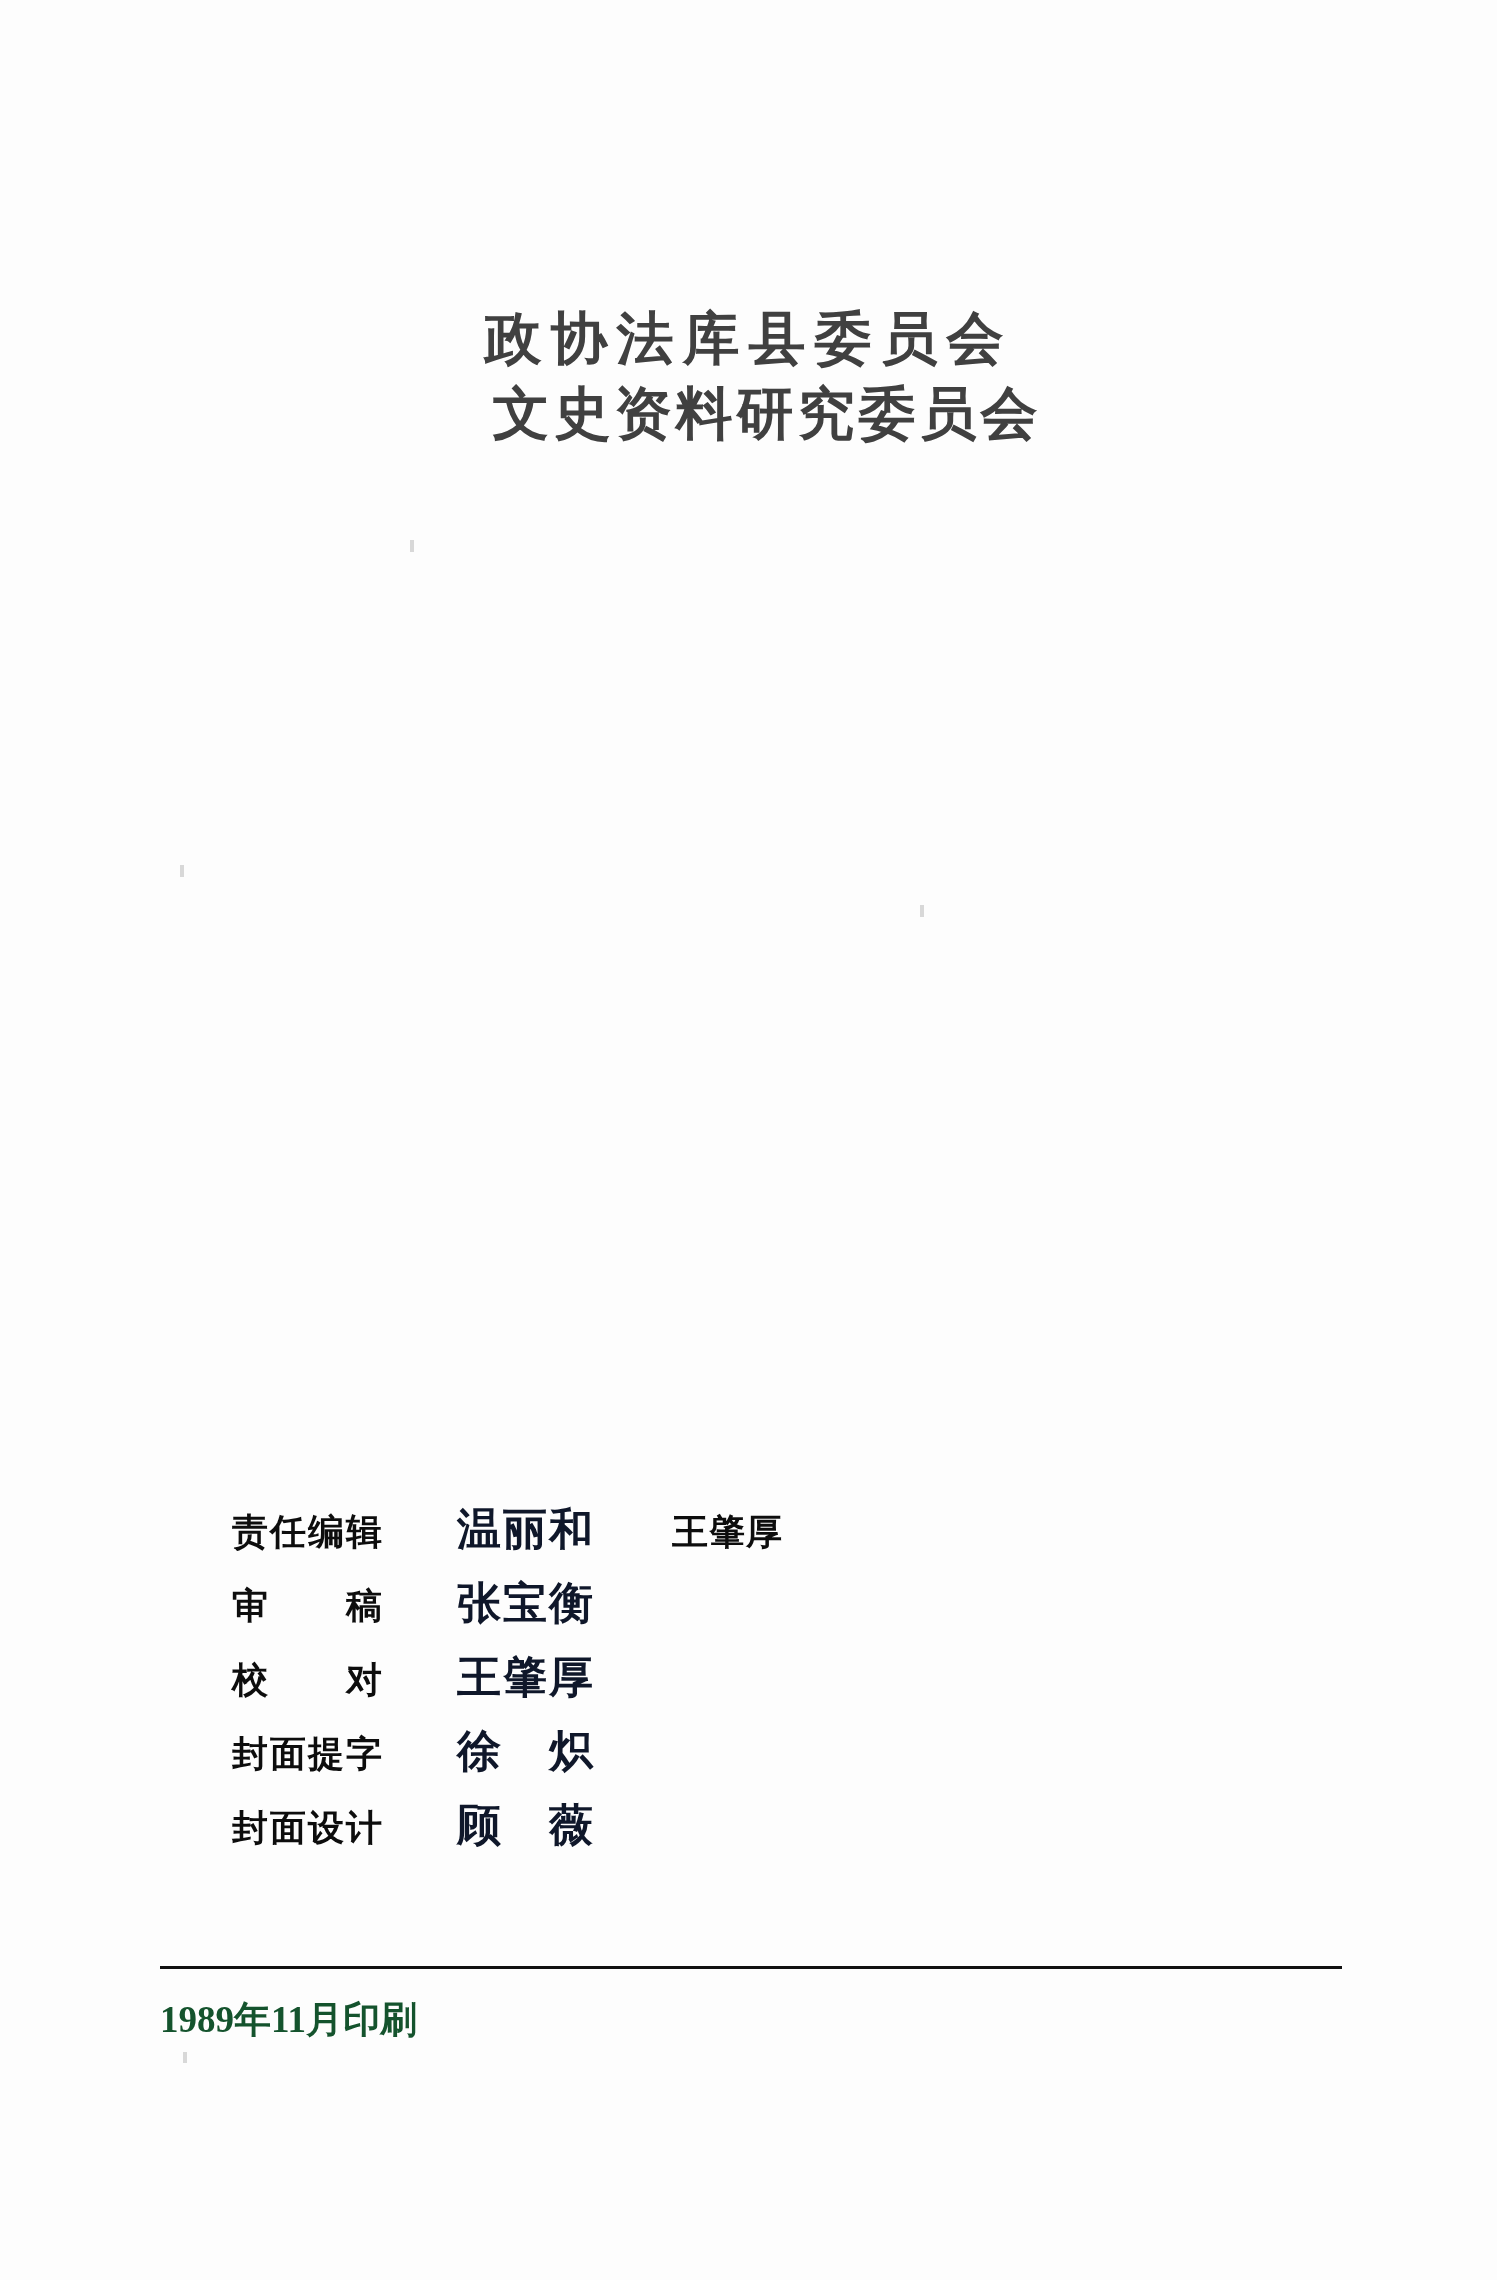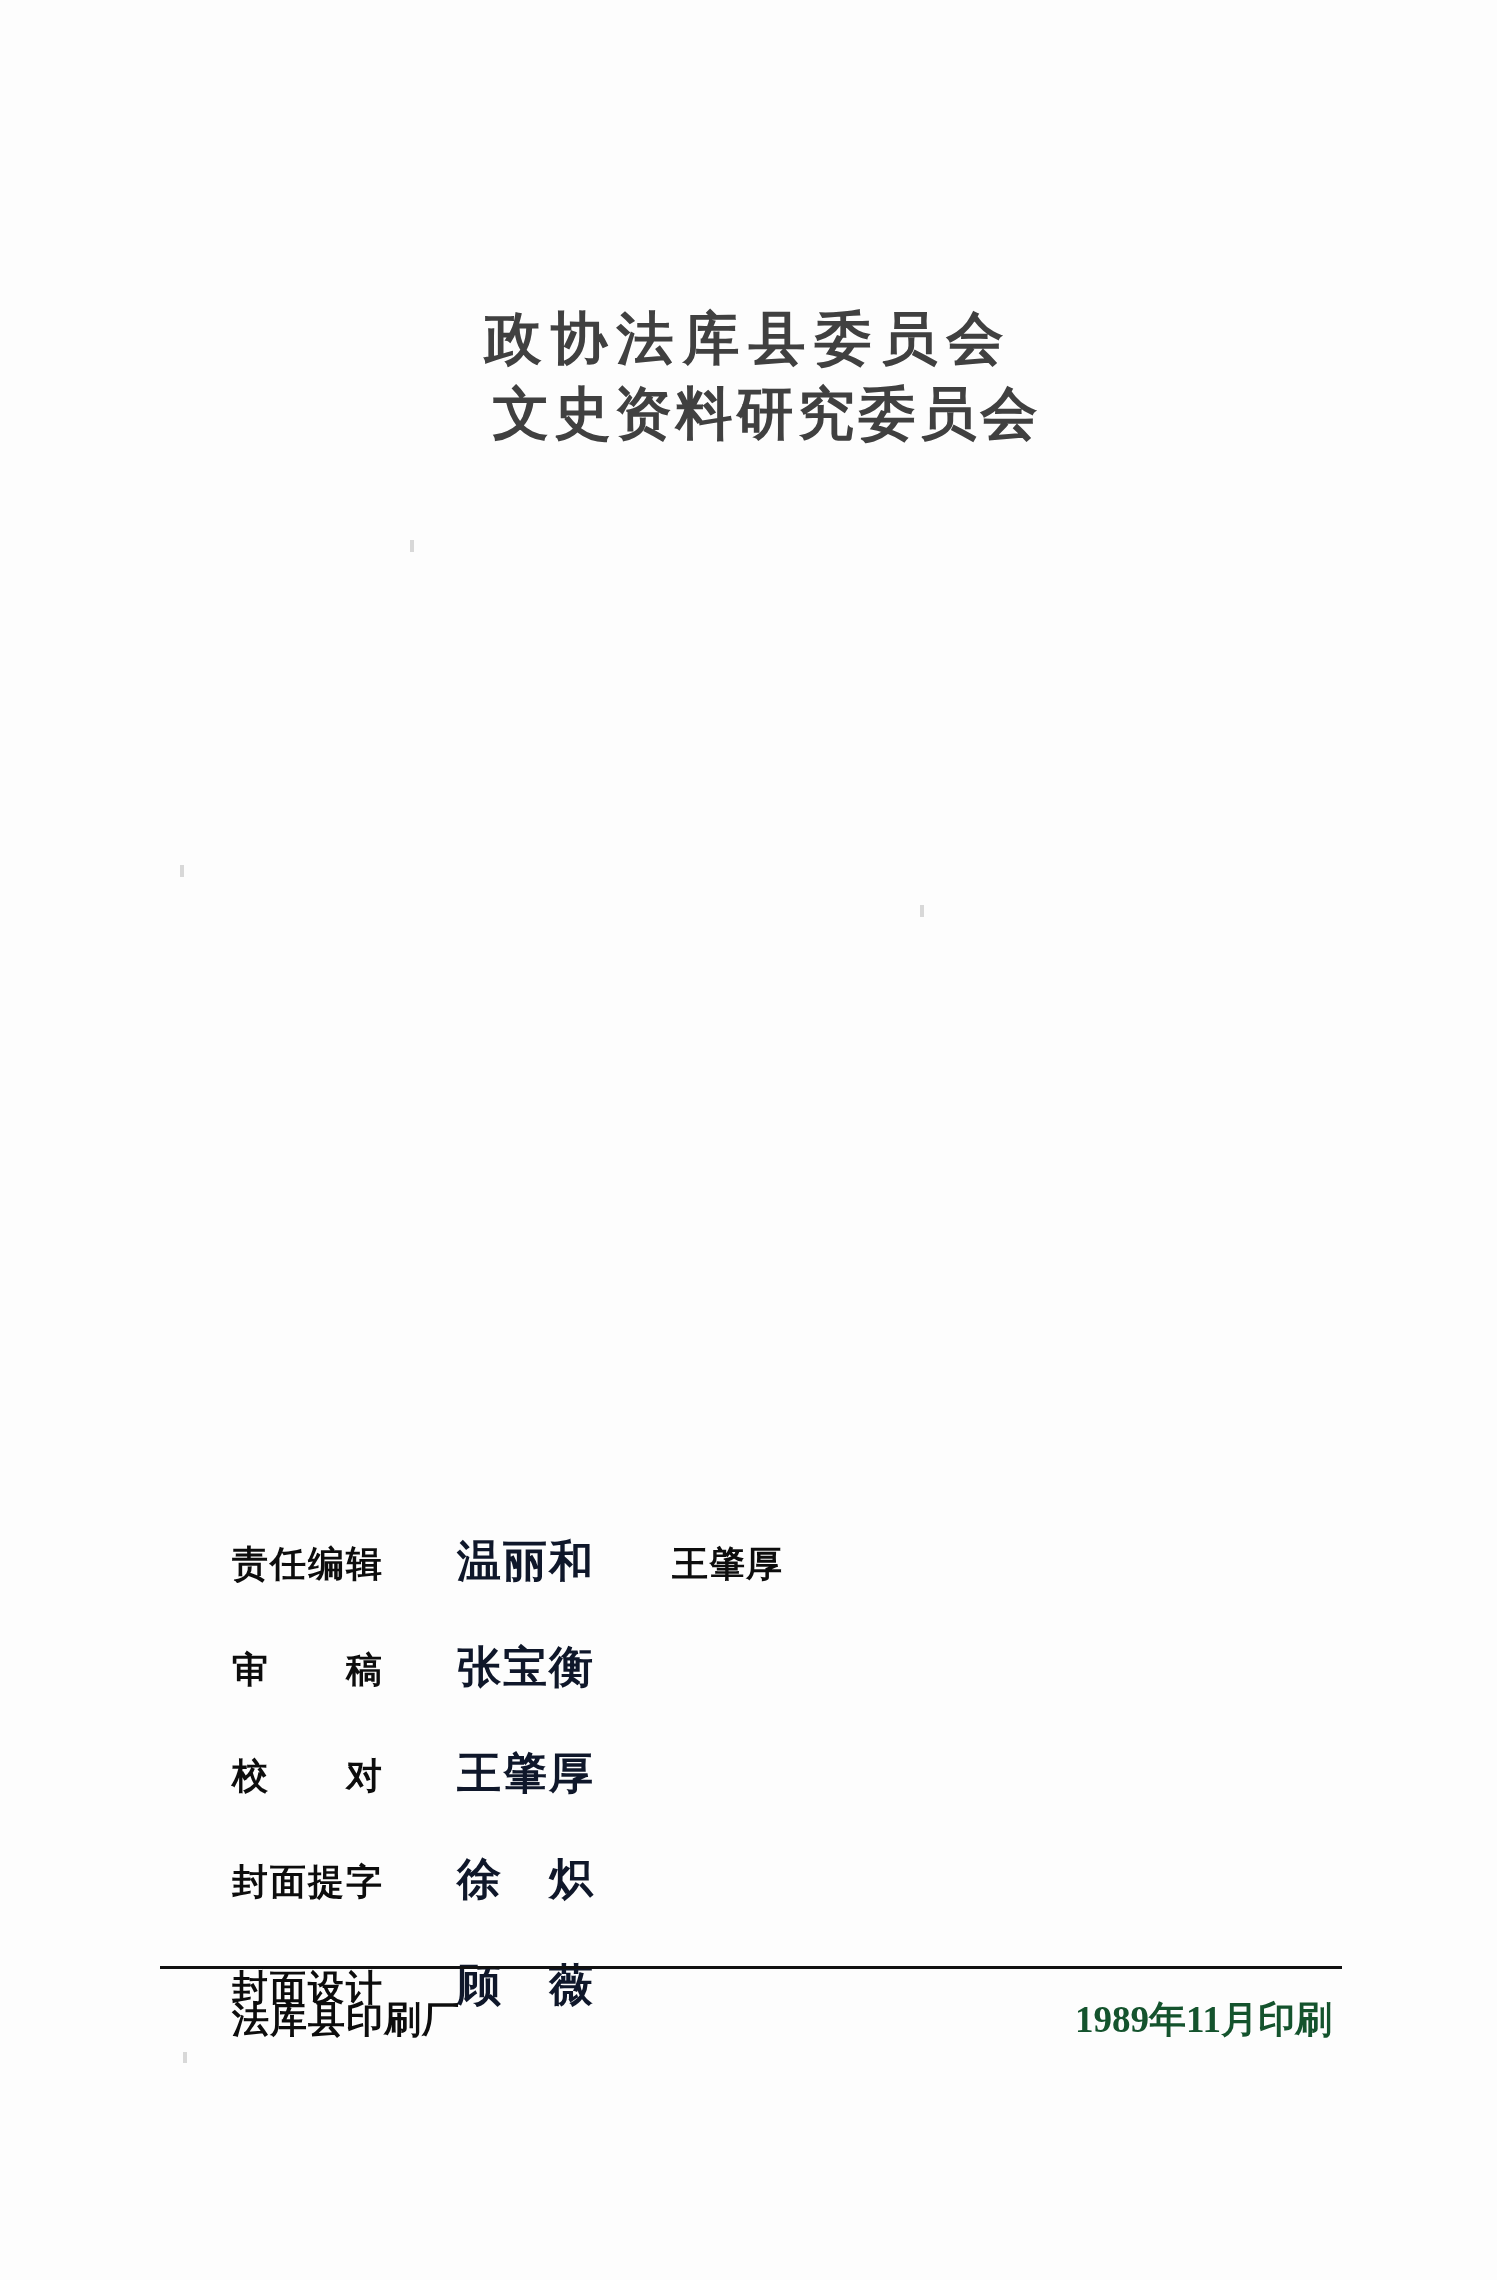--- a/index.html
+++ b/index.html
@@ -48,21 +48,20 @@
   .credits {
     position: absolute;
     left: 232px;
     top: 1500px;
     width: 900px;
   }
   .credit-row {
     display: flex;
     align-items: baseline;
     height: 74px;
-    margin-top: 32px;
   }
   .credit-label {
     width: 225px;
     font-size: 36px;
     font-weight: 700;
     letter-spacing: 2px;
     color: #0d0d0d;
     font-family: "DejaVu Serif", "Liberation Serif", serif;
     white-space: nowrap;
   }
@@ -170,21 +169,20 @@
       <div class="credit-label">封面设计</div>
       <div class="credit-name">顾　薇</div>
       <div class="credit-name2"></div>
     </div>
 
   </div>
 
   <div class="footer-rule"></div>
 
   <div class="footer">
-    <div class="footer-left">法库县印刷厂</div>
     <div class="footer-right">1989年11月印刷</div>
   </div>
 
   <div class="speck" style="left:410px; top:540px; width:4px; height:12px;"></div>
   <div class="speck" style="left:180px; top:865px; width:4px; height:12px;"></div>
   <div class="speck" style="left:920px; top:905px; width:4px; height:12px;"></div>
   <div class="speck" style="left:183px; top:2052px; width:4px; height:11px;"></div>
 
 </div>
 

